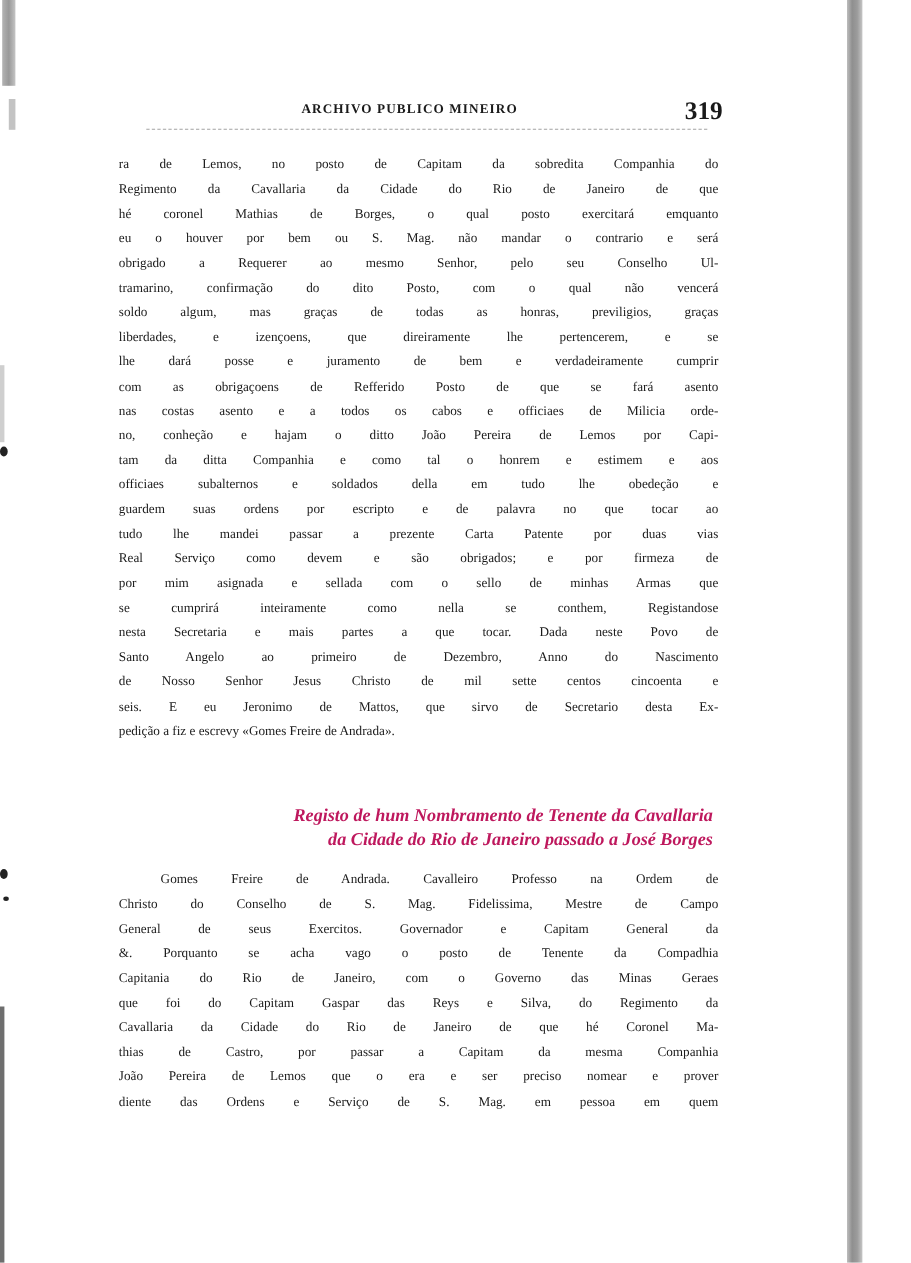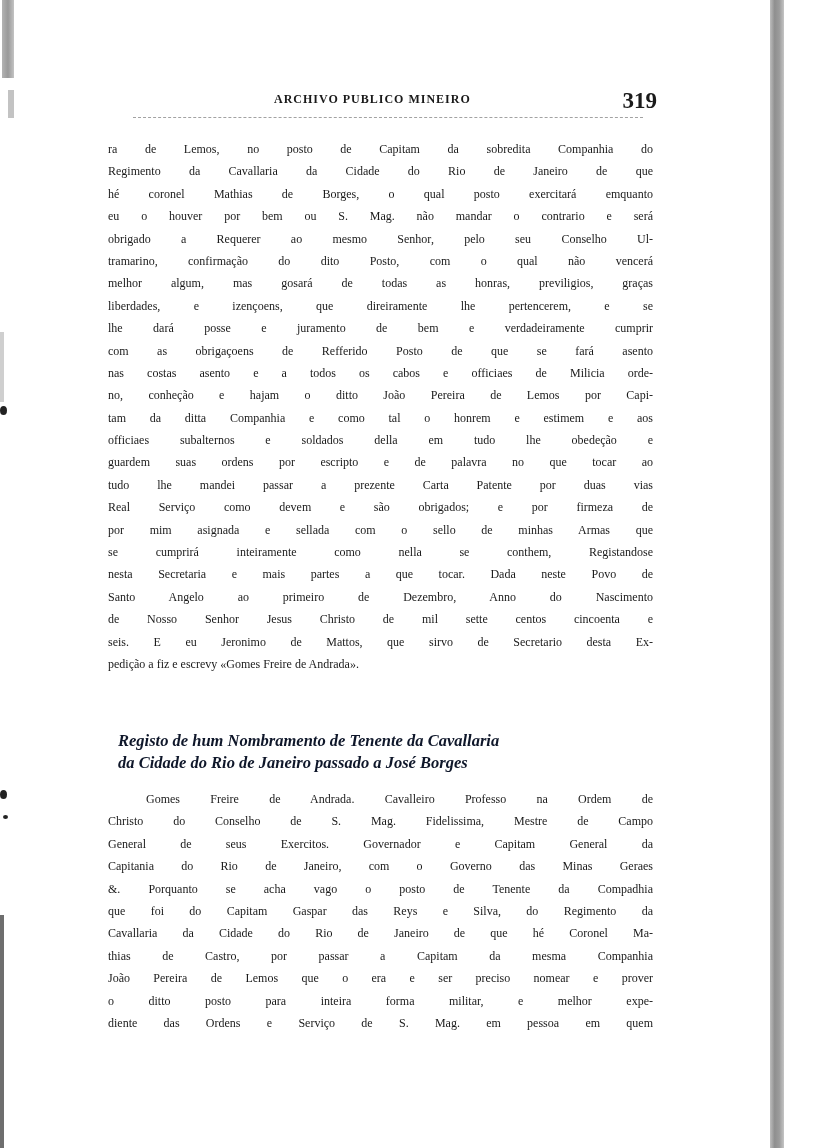--- a/index.html
+++ b/index.html
@@ -16,21 +16,21 @@
     background: linear-gradient(90deg,#bdbdbd,#8f8f8f,#9c9c9c,#c5c5c5); }
   .page { position: absolute; left: 108px; top: 86px; width: 545px; }
   .running-head { position: relative; height: 24px; }
   .running-title { position: absolute; left: 166px; top: 6px; font-size: 12px; font-weight: bold; letter-spacing: 1px; }
   .page-number { position: absolute; right: -4px; top: 2px; font-size: 23px; font-weight: bold; }
   .head-rule { position: absolute; left: 25px; top: 31px; width: 510px; height: 0; border-top: 1px dashed #8c8c8c; opacity: .8; }
   .body-block { position: absolute; left: 0; top: 52px; width: 545px; }
   .line { display: block; font-size: 12px; line-height: 22.4px; height: 22.4px; text-align: justify; text-align-last: justify; white-space: nowrap; }
   .line.last { text-align-last: left; }
   .line.indent { padding-left: 38px; }
-  .heading { position: absolute; left: 10px; top: 644px; width: 530px; font-style: italic; font-weight: bold; font-size: 16.5px; line-height: 22px; text-align: left; color: #0f172a; }
+  .heading { position: absolute; left: 10px; top: 644px; width: 530px; font-style: italic; font-weight: bold; font-size: 16.5px; line-height: 22px; text-align: right; color: #be185d; }
   .heading .hl { display: block; }
   .body-block2 { position: absolute; left: 0; top: 702px; width: 545px; }
 </style>
 </head>
 <body>
 
 <div class="edge-left-top"></div>
 <div class="edge-left-top2"></div>
 <div class="edge-left-mid"></div>
 <div class="edge-left-low"></div>
@@ -46,21 +46,21 @@
     <div class="head-rule"></div>
   </div>
 
   <div class="body-block" id="p1">
       <span class="line">ra  de Lemos, no posto de  Capitam da sobredita Companhia  do</span>
       <span class="line">Regimento  da Cavallaria  da Cidade do Rio de Janeiro de  que</span>
       <span class="line">hé coronel Mathias de Borges, o qual posto exercitará emquanto</span>
       <span class="line">eu o houver por bem ou S.  Mag. não mandar o contrario  e será</span>
       <span class="line">obrigado a Requerer ao mesmo Senhor,  pelo seu Conselho Ul-</span>
       <span class="line">tramarino,  confirmação do dito Posto, com o qual não vencerá</span>
-      <span class="line">melhor algum, mas gosará de todas  as honras, previligios, graças</span>
+      <span class="line">soldo algum, mas graças de todas  as honras, previligios, graças</span>
       <span class="line">liberdades, e izençoens,  que  direiramente lhe  pertencerem, e se</span>
       <span class="line">lhe dará posse e juramento de bem e verdadeiramente cumprir</span>
       <span class="line">com as obrigaçoens de Refferido Posto  de  que se  fará asento</span>
       <span class="line">nas costas asento e a todos os cabos e officiaes de Milicia orde-</span>
       <span class="line">no, conheção e hajam o ditto João  Pereira de Lemos por  Capi-</span>
       <span class="line">tam da ditta Companhia e como  tal o honrem e estimem e aos</span>
       <span class="line">officiaes subalternos e soldados della em  tudo lhe obedeção e</span>
       <span class="line">guardem suas ordens por escripto e de palavra no que tocar ao</span>
       <span class="line">tudo lhe mandei passar a prezente Carta Patente por duas vias</span>
       <span class="line">Real Serviço como devem e são obrigados; e por firmeza de</span>
@@ -75,22 +75,21 @@
 
   <div class="heading" id="hd">
       <span class="hl">Registo de hum Nombramento de Tenente da Cavallaria</span>
       <span class="hl">da Cidade do Rio de Janeiro passado a José Borges</span>
     </div>
 
   <div class="body-block2" id="p2">
       <span class="line indent">Gomes Freire de Andrada. Cavalleiro Professo na Ordem de</span>
       <span class="line">Christo do  Conselho de S. Mag. Fidelissima, Mestre de  Campo</span>
       <span class="line">General de seus Exercitos. Governador e Capitam  General da</span>
+      <span class="line">&amp;. Porquanto se acha vago o posto de Tenente da Compadhia</span>
       <span class="line">Capitania do Rio de Janeiro, com o Governo das Minas Geraes</span>
-      <span class="line">&amp;. Porquanto se acha vago o posto de Tenente da Compadhia</span>
       <span class="line">que foi do Capitam Gaspar das Reys e Silva, do Regimento da</span>
       <span class="line">Cavallaria da Cidade do Rio de Janeiro de que hé Coronel Ma-</span>
       <span class="line">thias de Castro, por passar a Capitam da mesma Companhia</span>
       <span class="line">João Pereira de Lemos que o era e ser preciso nomear e prover</span>
-      <span class="line">o ditto posto para inteira forma militar, e melhor expe-</span>
       <span class="line">diente das Ordens e Serviço de S. Mag. em pessoa em quem</span>
     </div>
 </div>
 
 </body></html>

